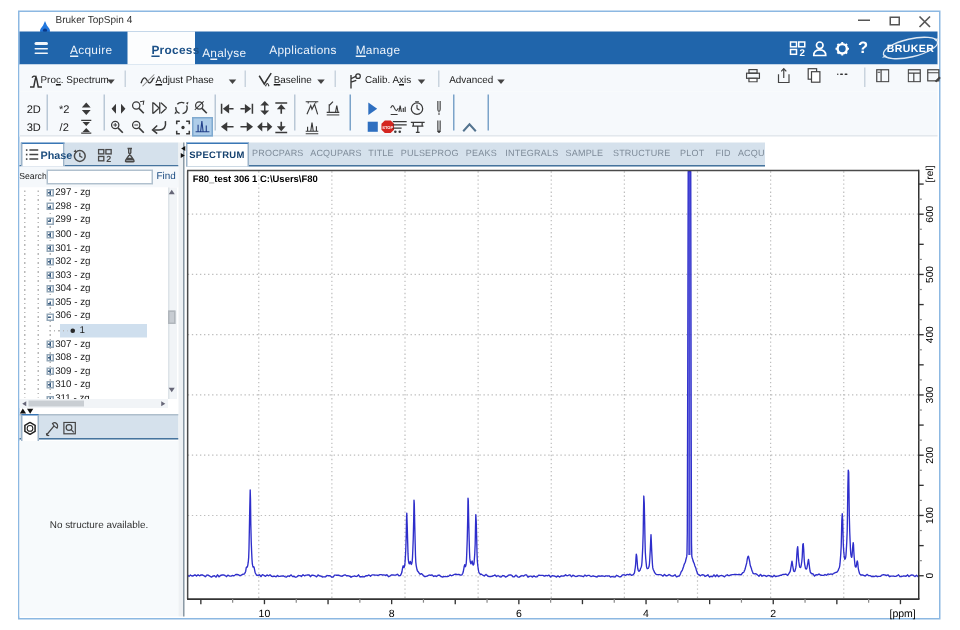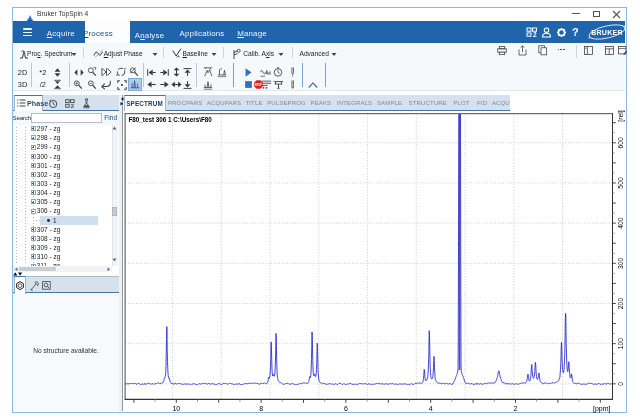--- a/index.html
+++ b/index.html
@@ -16,21 +16,21 @@
 <div class="a" style="left:593px;top:10.5px;width:7px;height:6px;border:1.2px solid #555"></div>
 <svg class="a" style="left:612px;top:10px" width="9" height="9">
     <path d="M1 1 L8 8 M8 1 L1 8" stroke="#555" stroke-width="1.1"></path>
   </svg>
 <div class="a" style="left:13px;top:21px;width:612px;height:22px;background:#2065ab"></div>
 <div class="a" style="left:22.5px;top:28.4px;width:9px;height:1.9px;background:#f2f6fa;border-radius:1px"></div>
 <div class="a" style="left:22.5px;top:31.5px;width:9px;height:1.9px;background:#f2f6fa;border-radius:1px"></div>
 <div class="a" style="left:22.5px;top:34.6px;width:9px;height:1.9px;background:#f2f6fa;border-radius:1px"></div>
 <div class="a" style="left:84.5px;top:21px;width:45.5px;height:22px;background:#fcfdfe"></div>
 <div class="a" style="left:60.8px;top:28.9px;width:120px;margin-left:-60px;text-align:center;font-size:7.9px;font-weight:400;color:#edf3fa;letter-spacing:.2px"><u>A</u>cquire</div>
-<div class="a" style="left:98px;top:28.9px;width:120px;margin-left:-60px;text-align:center;font-size:7.9px;font-weight:400;color:#1c5188;letter-spacing:.2px"><u>P</u>rocess</div>
+<div class="a" style="left:117px;top:28.9px;width:120px;margin-left:-60px;text-align:center;font-size:7.9px;font-weight:700;color:#1c5188;letter-spacing:.2px"><u>P</u>rocess</div>
 <div class="a" style="left:149.5px;top:31px;width:120px;margin-left:-60px;text-align:center;font-size:7.9px;font-weight:400;color:#edf3fa;letter-spacing:.2px">A<u>n</u>alyse</div>
 <div class="a" style="left:202.0px;top:28.9px;width:120px;margin-left:-60px;text-align:center;font-size:7.9px;font-weight:400;color:#edf3fa;letter-spacing:.2px">Applications</div>
 <div class="a" style="left:252.0px;top:28.9px;width:120px;margin-left:-60px;text-align:center;font-size:7.9px;font-weight:400;color:#edf3fa;letter-spacing:.2px"><u>M</u>anage</div>
 <svg class="a" style="left:526px;top:26.5px" width="12" height="11">
 <rect x="1" y="1" width="4" height="3.2" fill="none" stroke="#fff" stroke-width="1"></rect>
 <rect x="6.5" y="1" width="4" height="3.2" fill="none" stroke="#fff" stroke-width="1"></rect>
 <rect x="1" y="6" width="4" height="3.2" fill="none" stroke="#fff" stroke-width="1"></rect>
 <text x="7" y="10" font-size="6.5" fill="#fff" font-weight="bold">2</text>
   </svg>
 <svg class="a" style="left:541px;top:26.5px" width="11" height="11">

